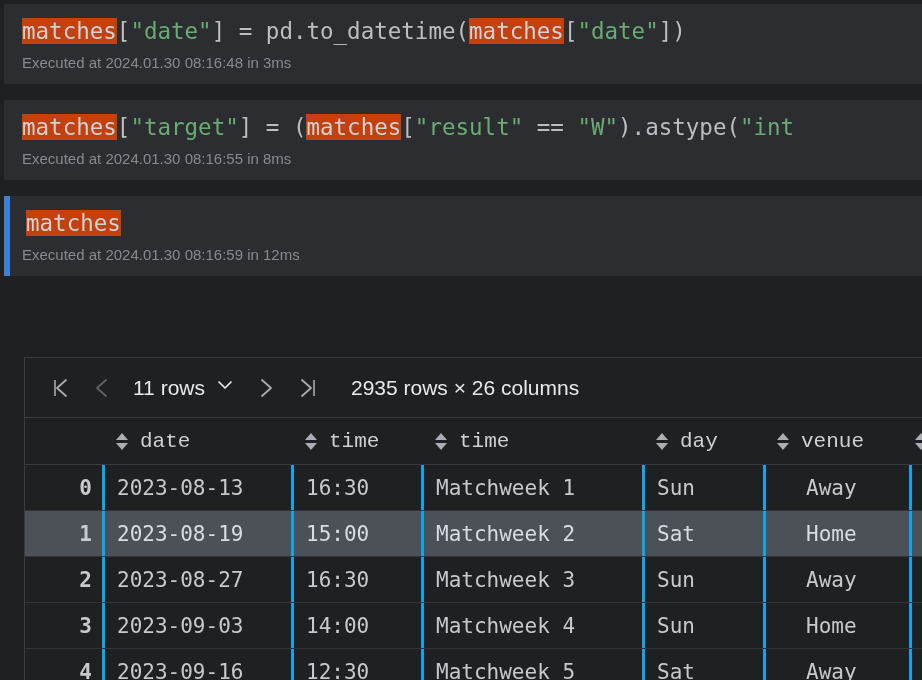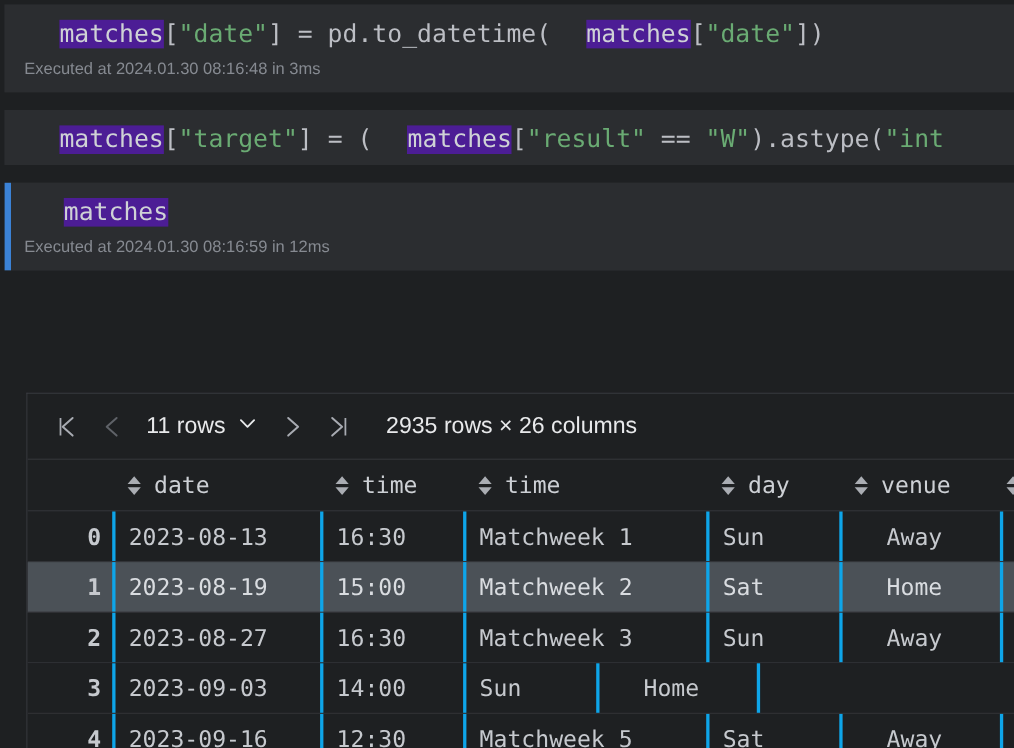--- a/index.html
+++ b/index.html
@@ -51,23 +51,22 @@
     line-height: 34px;
     white-space: pre;
     padding-left: 18px;
     color: #bcbec4;
     letter-spacing: 0px;
   }
 
   .cell.active .code-line { padding-left: 22px; }
 
   .tok-id-hl {
-    background: #4c1d95;
+    background: #c2410c;
     color: #cfd2d6;
-    margin-left: 32px;
   }
 
   .tok-str { color: #6aab73; }
   .tok-plain { color: #bcbec4; }
 
   .exec-info {
     font-family: "Liberation Sans", sans-serif;
     font-size: 15px;
     line-height: 30px;
     color: #868a91;
@@ -137,20 +136,21 @@
     display: flex;
     height: 46px;
     align-items: center;
   }
 
   .grid-head {
     background: #1e2022;
     border-bottom: 1px solid #393b40;
     color: #cdd0d5;
     height: 47px;
+    font-family: Liberation Mono, monospace;
   }
 
   .grid-body .grid-row {
     border-bottom: 1px solid #323438;
     background: #1e2022;
     color: #c6c9ce;
   }
 
   .grid-body .grid-row.selected {
     background: #4b5157;
@@ -228,20 +228,21 @@
 
 <div class="notebook">
 
   <div id="cells-host">
       <div class="cell">
         <div class="code-line"><span class="tok-id-hl">matches</span><span class="tok-plain">[</span><span class="tok-str">"date"</span><span class="tok-plain">] = pd.to_datetime(</span><span class="tok-id-hl">matches</span><span class="tok-plain">[</span><span class="tok-str">"date"</span><span class="tok-plain">])</span></div>
         <div class="exec-info">Executed at 2024.01.30 08:16:48 in 3ms</div>
       </div>
       <div class="cell">
         <div class="code-line"><span class="tok-id-hl">matches</span><span class="tok-plain">[</span><span class="tok-str">"target"</span><span class="tok-plain">] = (</span><span class="tok-id-hl">matches</span><span class="tok-plain">[</span><span class="tok-str">"result"</span><span class="tok-plain"> == </span><span class="tok-str">"W"</span><span class="tok-plain">).astype(</span><span class="tok-str">"int</span></div>
+        <div class="exec-info">Executed at 2024.01.30 08:16:55 in 8ms</div>
       </div>
       <div class="cell active">
         <div class="cell-gutter"></div>
         <div class="code-line"><span class="tok-id-hl">matches</span></div>
         <div class="exec-info">Executed at 2024.01.30 08:16:59 in 12ms</div>
       </div>
     </div>
 
   <div class="table-panel">
 
@@ -352,20 +353,21 @@
             <div class="col col-time">16:30</div>
             <div class="col col-round">Matchweek 3</div>
             <div class="col col-day">Sun</div>
             <div class="col col-venue">Away</div>
             <div class="col col-next next-col-ghost"></div>
           </div>
           <div class="grid-row">
             <div class="cell-idx">3</div>
             <div class="col col-date">2023-09-03</div>
             <div class="col col-time">14:00</div>
+            <div class="col col-round">Matchweek 4</div>
             <div class="col col-day">Sun</div>
             <div class="col col-venue">Home</div>
             <div class="col col-next next-col-ghost"></div>
           </div>
           <div class="grid-row">
             <div class="cell-idx">4</div>
             <div class="col col-date">2023-09-16</div>
             <div class="col col-time">12:30</div>
             <div class="col col-round">Matchweek 5</div>
             <div class="col col-day">Sat</div>

